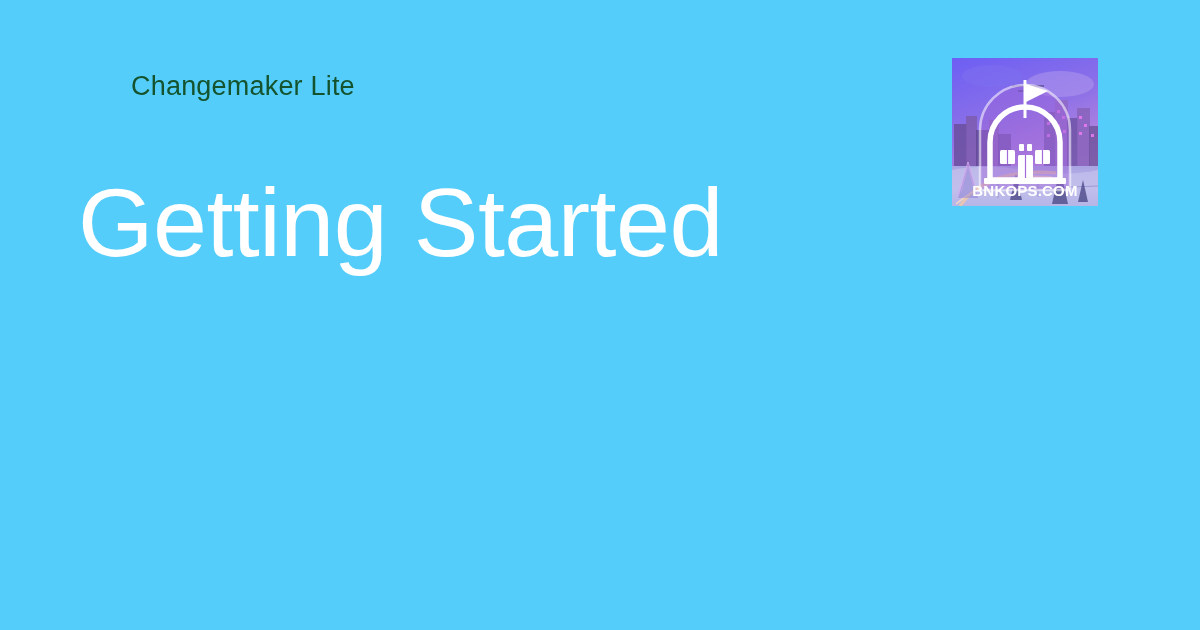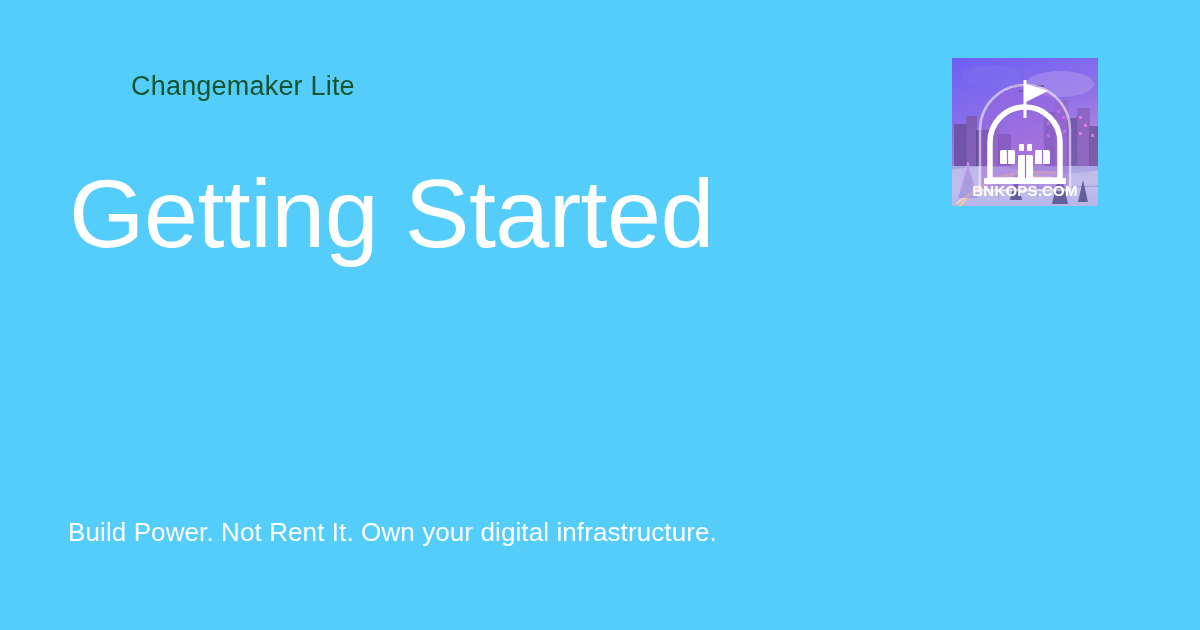--- a/index.html
+++ b/index.html
@@ -40,21 +40,21 @@
   .headline {
     position: absolute;
     left: 66px;
     top: 160px;
     font-size: 97px;
     font-weight: 300;
     line-height: 1.05;
     color: #ffffff;
     letter-spacing: -0.5px;
     white-space: nowrap;
-    margin: 3px;
+    margin: 12px;
   }
 
   .tagline {
     position: absolute;
     left: 68px;
     top: 516px;
     font-size: 26px;
     font-weight: 400;
     line-height: 1.3;
     color: #ffffff;
@@ -79,21 +79,20 @@
 </style>
 </head>
 <body>
 
 <div class="og-card">
 
   <div class="eyebrow">Changemaker Lite</div>
 
   <h1 class="headline">Getting Started</h1>
 
-  <div class="tagline">Build Power. Not Rent It. Own your digital infrastructure.</div>
 
   <div class="logo">
     <svg viewBox="0 0 146 148" xmlns="http://www.w3.org/2000/svg" aria-hidden="true">
       <defs>
         <linearGradient id="skyGrad" x1="0" y1="0" x2="0.35" y2="1">
           <stop offset="0%" stop-color="#6d5ff4"></stop>
           <stop offset="45%" stop-color="#8a6fe8"></stop>
           <stop offset="78%" stop-color="#b183de"></stop>
           <stop offset="100%" stop-color="#c9a7e4"></stop>
         </linearGradient>

